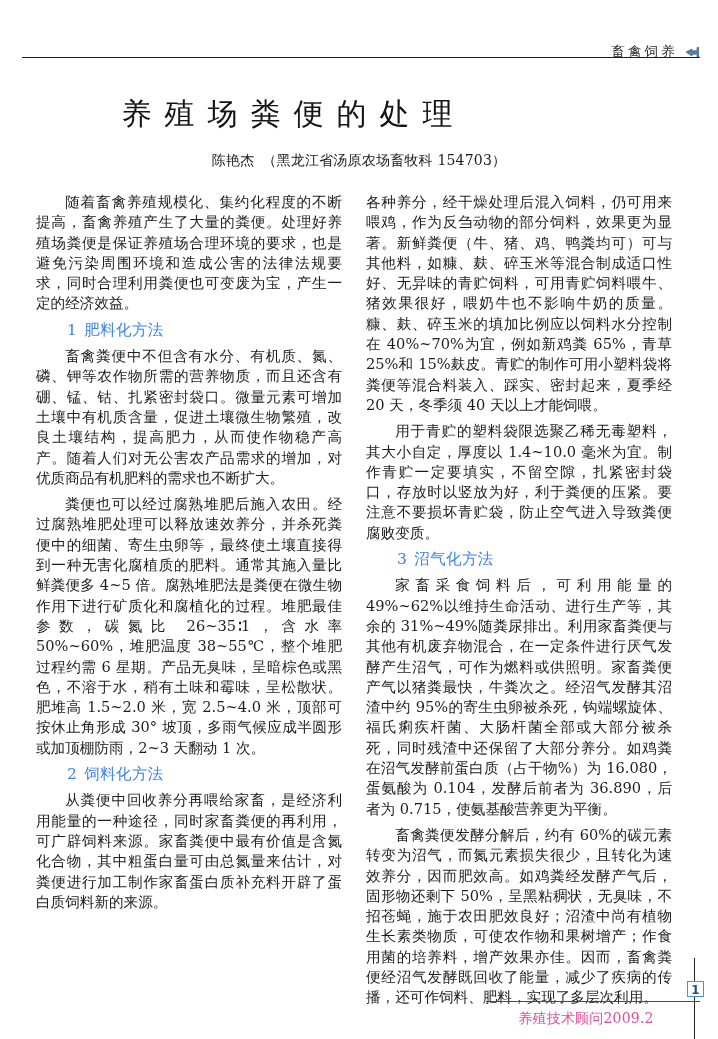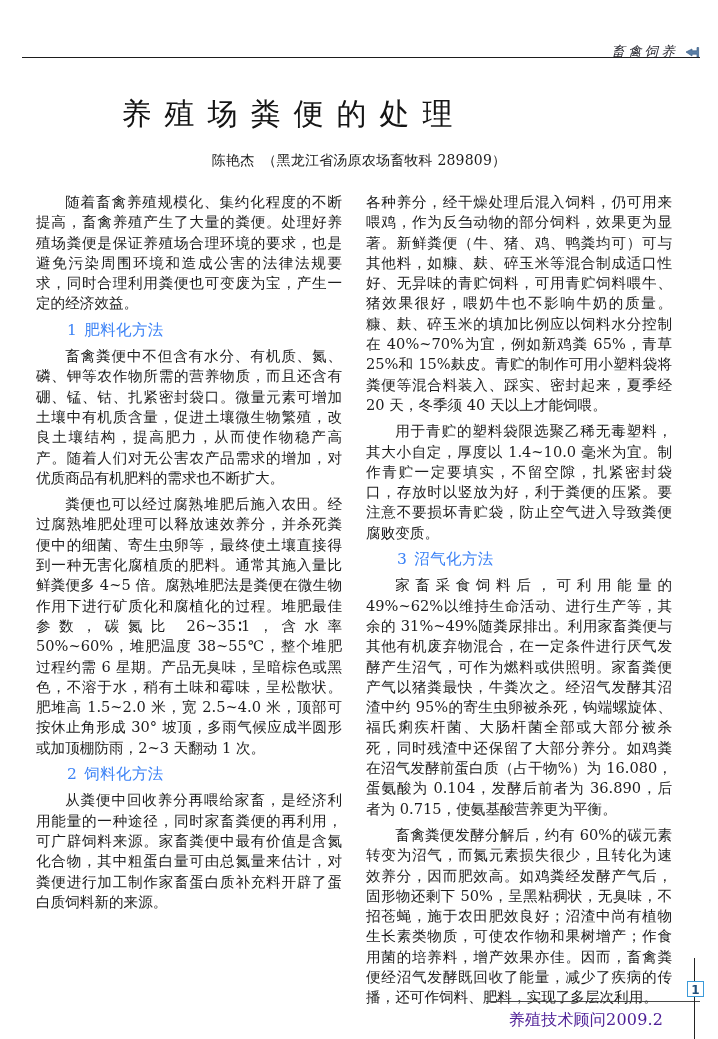--- a/index.html
+++ b/index.html
@@ -31,21 +31,20 @@
     justify-content: flex-end;
     gap: 7px;
   }
   .head-text {
     font-family: "DejaVu Serif", "Liberation Serif", serif;
     font-size: 13.5px;
     letter-spacing: 3.2px;
     color: #2b2b33;
     line-height: 1;
     white-space: nowrap;
-    font-style: italic;
   }
   .head-icon {
     display: inline-block;
     width: 15px;
     height: 13px;
     position: relative;
     top: -1px;
   }
   #header-rule {
     position: absolute;
@@ -128,22 +127,22 @@
     width: 0;
     height: 81px;
     border-left: 1.4px solid #222222;
   }
   #footer-text {
     position: absolute;
     left: 486px;
     top: 1010px;
     width: 200px;
     text-align: center;
-    font-size: 16px;
-    color: #4c1d95;
+    font-size: 14px;
+    color: #ec4899;
     letter-spacing: 0.2px;
     white-space: nowrap;
   }
   #page-number {
     position: absolute;
     left: 687px;
     top: 981px;
     width: 17px;
     height: 16px;
     border: 1.4px solid #3b9ad9;
@@ -167,21 +166,21 @@
     <span class="head-icon">
       <svg viewBox="0 0 15 13" width="15" height="13" aria-hidden="true">
         <path d="M1 6 L7 3 L7 4.8 L12 4.8 L12 1.5 L13.6 1.5 L13.6 11 L12 11 L12 8.2 L7 8.2 L7 10 Z" fill="#5b7fa6" stroke="#3b5f86" stroke-width="0.7"></path>
       </svg>
     </span>
   </div>
   <div id="header-rule"></div>
 
   <div id="title">养殖场粪便的处理</div>
   <div id="byline">
-    <span class="author">陈艳杰</span><span>（黑龙江省汤原农场畜牧科 289809）</span>
+    <span class="author">陈艳杰</span><span>（黑龙江省汤原农场畜牧科 154703）</span>
   </div>
 
   <div class="column" id="col-left">
     <p>随着畜禽养殖规模化、集约化程度的不断提高，畜禽养殖产生了大量的粪便。处理好养殖场粪便是保证养殖场合理环境的要求，也是避免污染周围环境和造成公害的法律法规要求，同时合理利用粪便也可变废为宝，产生一定的经济效益。</p>
     <p class="section-head"><span class="num">1</span><span>肥料化方法</span></p>
     <p>畜禽粪便中不但含有水分、有机质、氮、磷、钾等农作物所需的营养物质，而且还含有硼、锰、钴、扎紧密封袋口。微量元素可增加土壤中有机质含量，促进土壤微生物繁殖，改良土壤结构，提高肥力，从而使作物稳产高产。随着人们对无公害农产品需求的增加，对优质商品有机肥料的需求也不断扩大。</p>
     <p>粪便也可以经过腐熟堆肥后施入农田。经过腐熟堆肥处理可以释放速效养分，并杀死粪便中的细菌、寄生虫卵等，最终使土壤直接得到一种无害化腐植质的肥料。通常其施入量比鲜粪便多 4~5 倍。腐熟堆肥法是粪便在微生物作用下进行矿质化和腐植化的过程。堆肥最佳参数，碳氮比 26~35∶1，含水率 50%~60%，堆肥温度 38~55℃，整个堆肥过程约需 6 星期。产品无臭味，呈暗棕色或黑色，不溶于水，稍有土味和霉味，呈松散状。肥堆高 1.5~2.0 米，宽 2.5~4.0 米，顶部可按休止角形成 30° 坡顶，多雨气候应成半圆形或加顶棚防雨，2~3 天翻动 1 次。</p>
     <p class="section-head"><span class="num">2</span><span>饲料化方法</span></p>
     <p>从粪便中回收养分再喂给家畜，是经济利用能量的一种途径，同时家畜粪便的再利用，可广辟饲料来源。家畜粪便中最有价值是含氮化合物，其中粗蛋白量可由总氮量来估计，对粪便进行加工制作家畜蛋白质补充料开辟了蛋白质饲料新的来源。</p>
 

